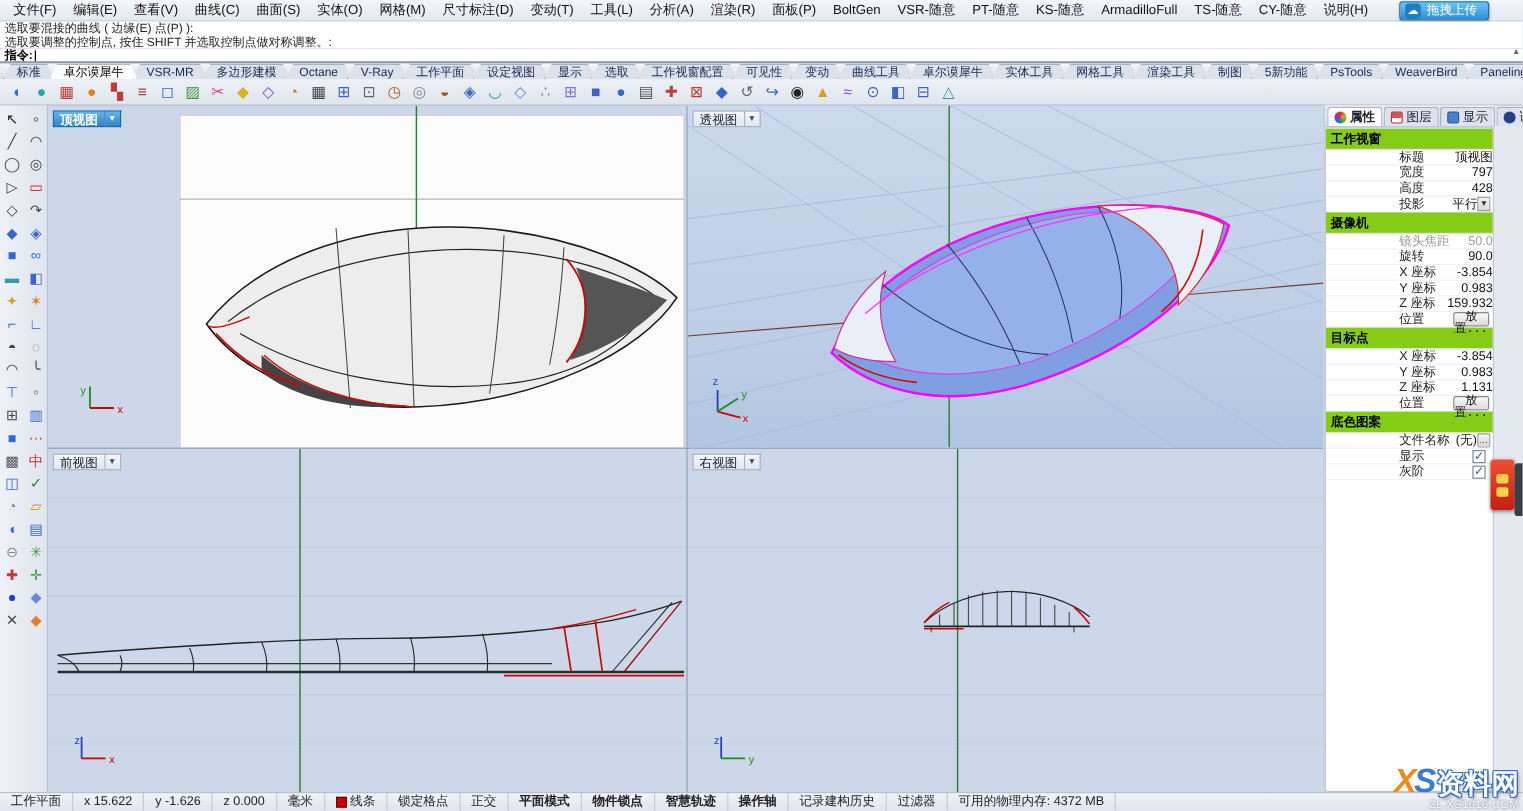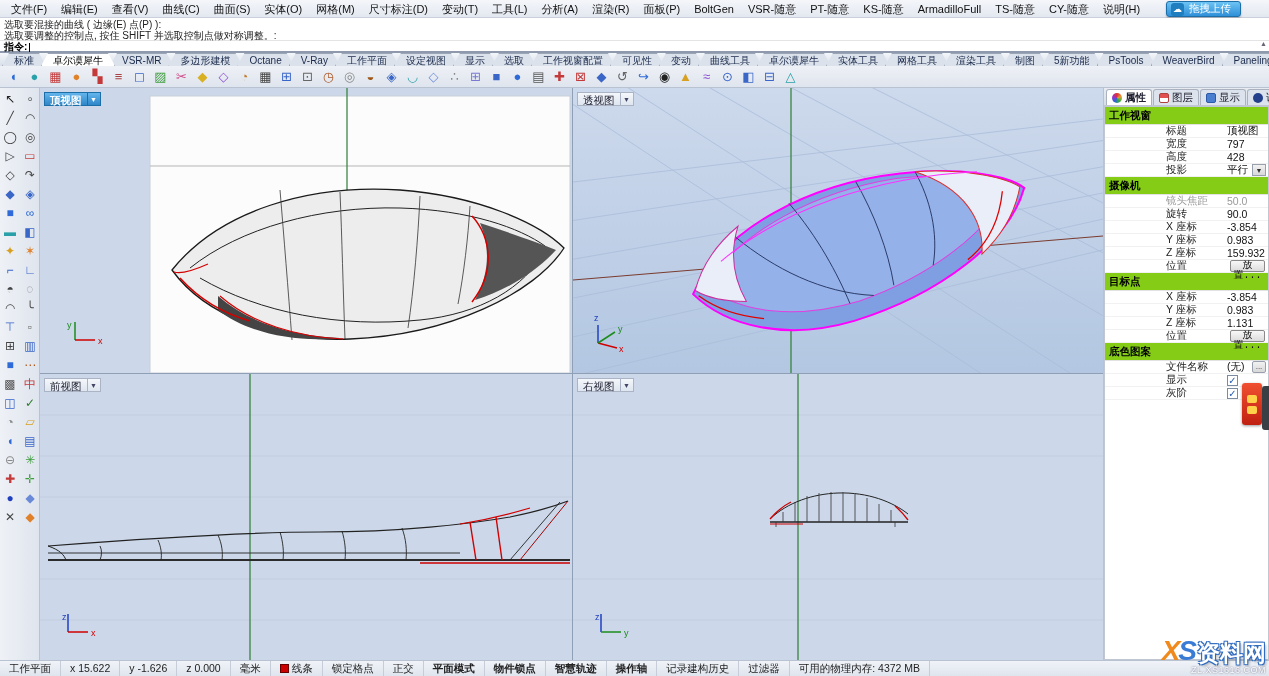--- a/index.html
+++ b/index.html
@@ -54,21 +54,21 @@
   .vp-right  { left:533px;top:286px;width:530px; height:286px; }
   .viewport svg { position:absolute; left:0; top:0; width:100%; height:100%; }
 
   .vp-label { position:absolute; top:4px; left:4px; display:inline-flex; z-index:5; font-size:10.5px; }
   .vp-label .txt { padding:0 5px; height:14px; line-height:14px; border:1px solid #aab4c4; background:linear-gradient(#f4f7fb,#dfe6ef); color:#223; }
   .vp-label .dd  { width:13px; height:14px; line-height:14px; text-align:center; font-size:7px; border:1px solid #aab4c4; border-left:none; background:linear-gradient(#f4f7fb,#dfe6ef); color:#446; }
   .vp-label.active .txt { background:linear-gradient(#63b5ec,#2e86c8); border-color:#1c6ea8; color:#fff; font-weight:bold; }
   .vp-label.active .dd  { background:linear-gradient(#63b5ec,#2e86c8); border-color:#1c6ea8; color:#fff; }
 
   
-  .right-panel { width:166px; height:100%; background:#eef1f5; border-left:1px solid #b9c2d0; font-size:10.5px; position:relative; }
+  .right-panel { width:142px; height:100%; background:#eef1f5; border-left:1px solid #b9c2d0; font-size:10.5px; position:relative; }
   .rp-tabs { height:18px; background:linear-gradient(#e8ecf2,#d6dde7); display:flex; align-items:flex-end; padding-left:2px; border-bottom:1px solid #c0c7d2; }
   .rp-tab { display:flex; align-items:center; height:16px; padding:0 5px; margin-right:1px; border:1px solid #aab2c0; border-bottom:none;
     border-radius:3px 3px 0 0; background:#dde3ec; color:#223; white-space:nowrap; }
   .rp-tab.active { background:#fff; font-weight:bold; }
   .rp-ico { display:inline-block; width:10px; height:10px; margin-right:3px; border-radius:2px; }
   .rp-ico.ring { border-radius:50%; background:conic-gradient(#e03030,#e0a030,#30b040,#3060e0,#a030c0,#e03030); }
   .rp-ico.layers { background:linear-gradient(#e05050 50%,#fff 50%); border:1px solid #b04040; }
   .rp-ico.monitor { background:#4a7fd0; border:1px solid #2c5aa8; }
   .rp-ico.help { background:#24408c; border-radius:50%; }
   .rp-body { position:absolute; top:18px; bottom:0; left:0; right:0; background:#fff; border:1px solid #c0c7d2; overflow:hidden; }

